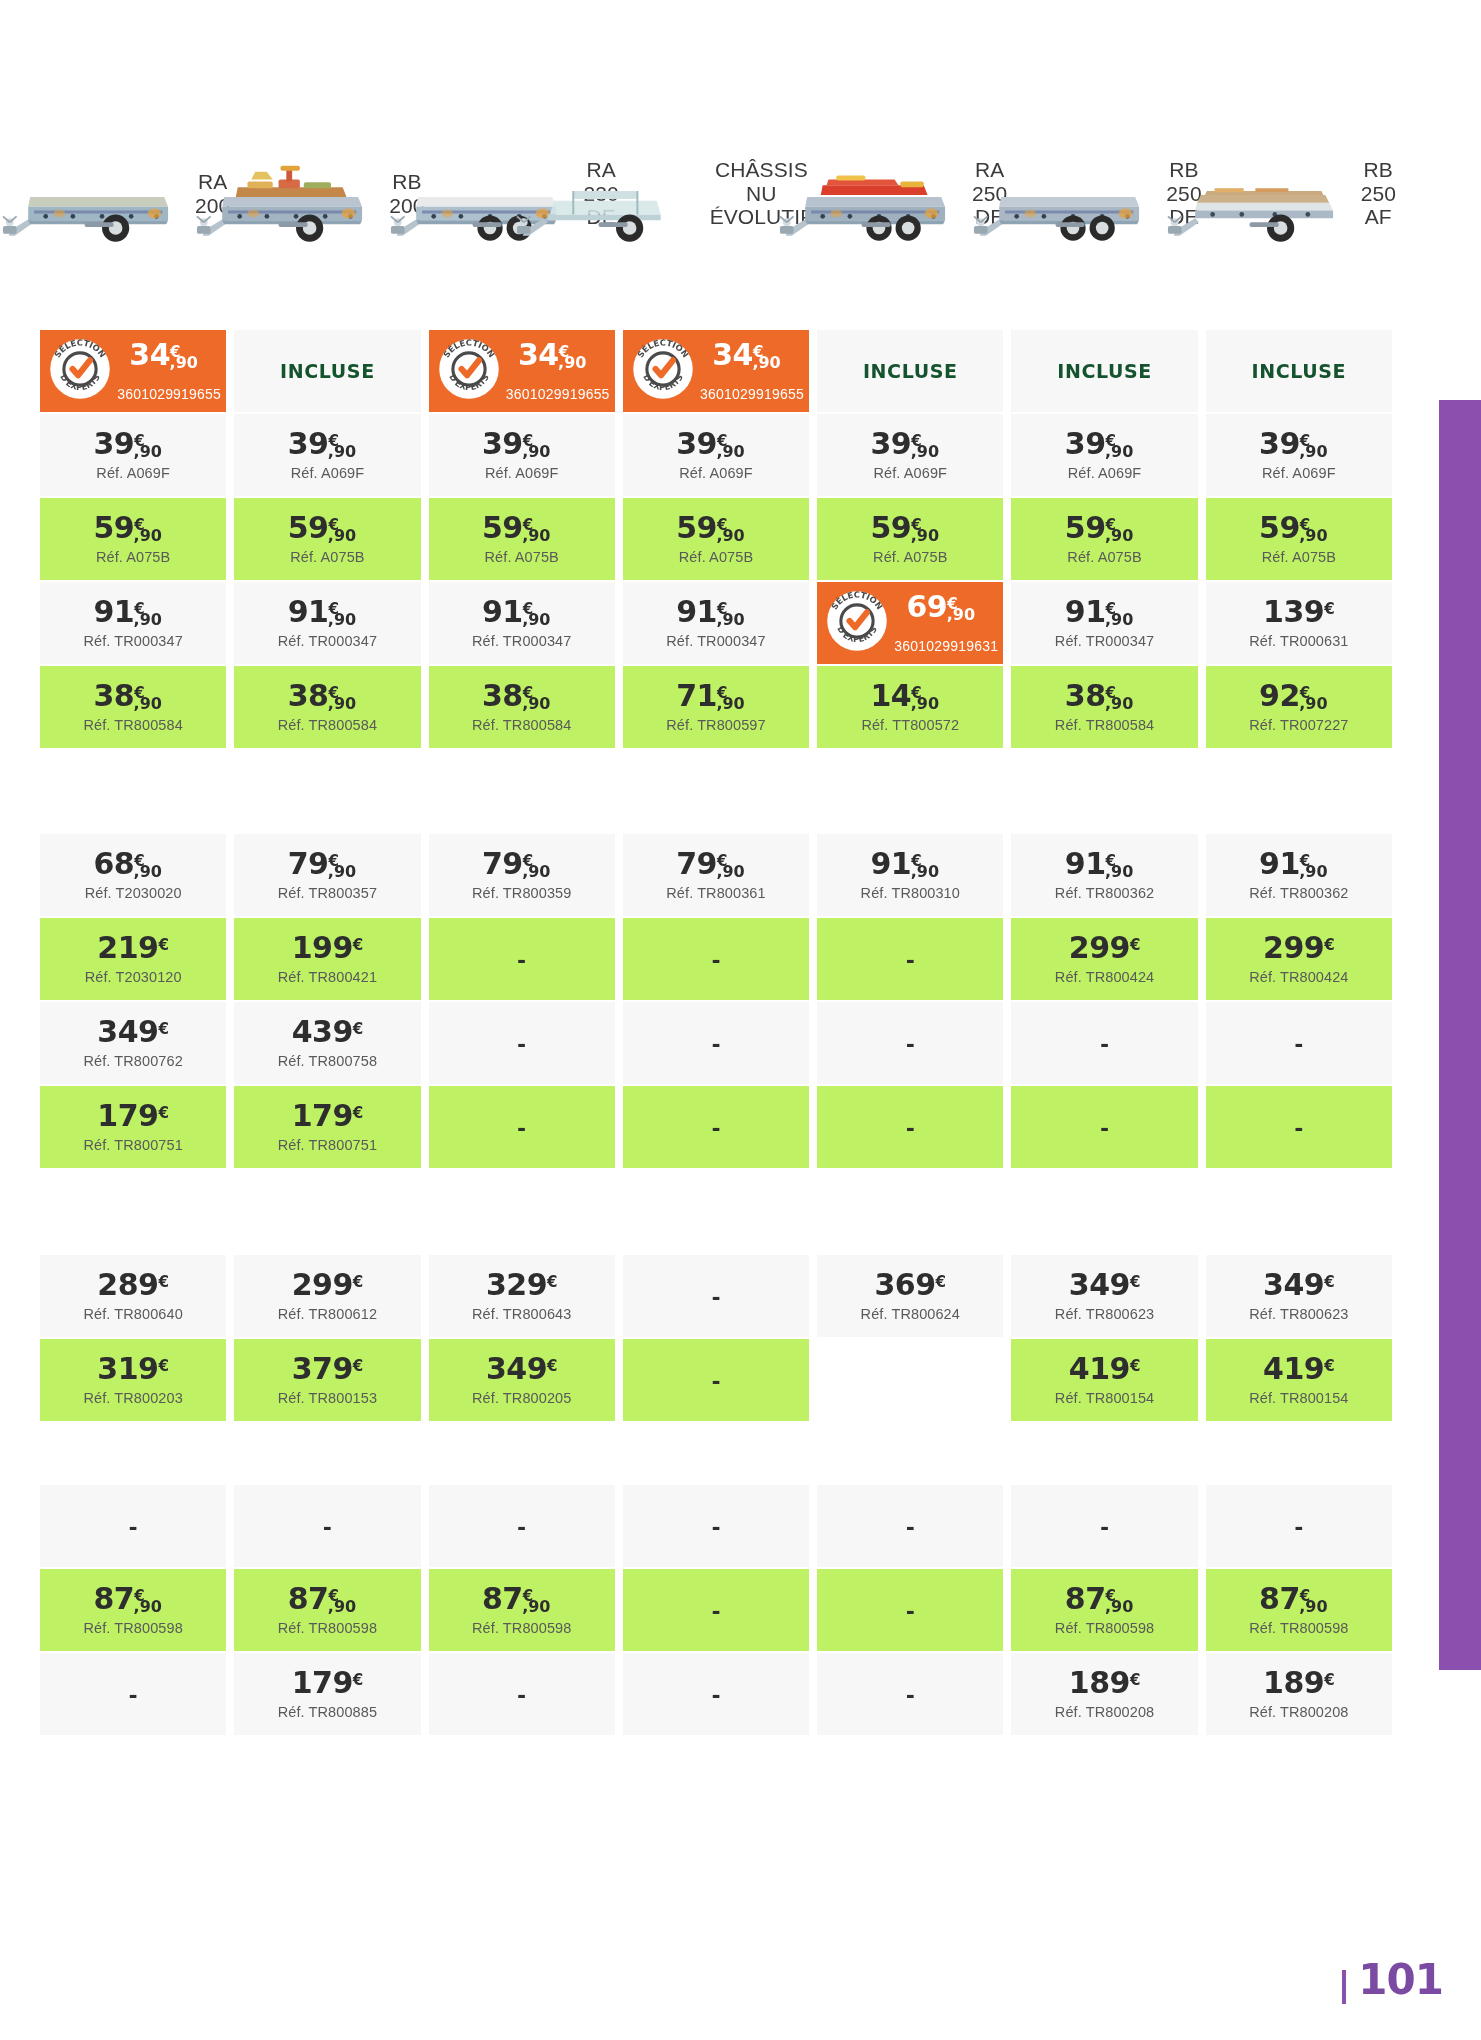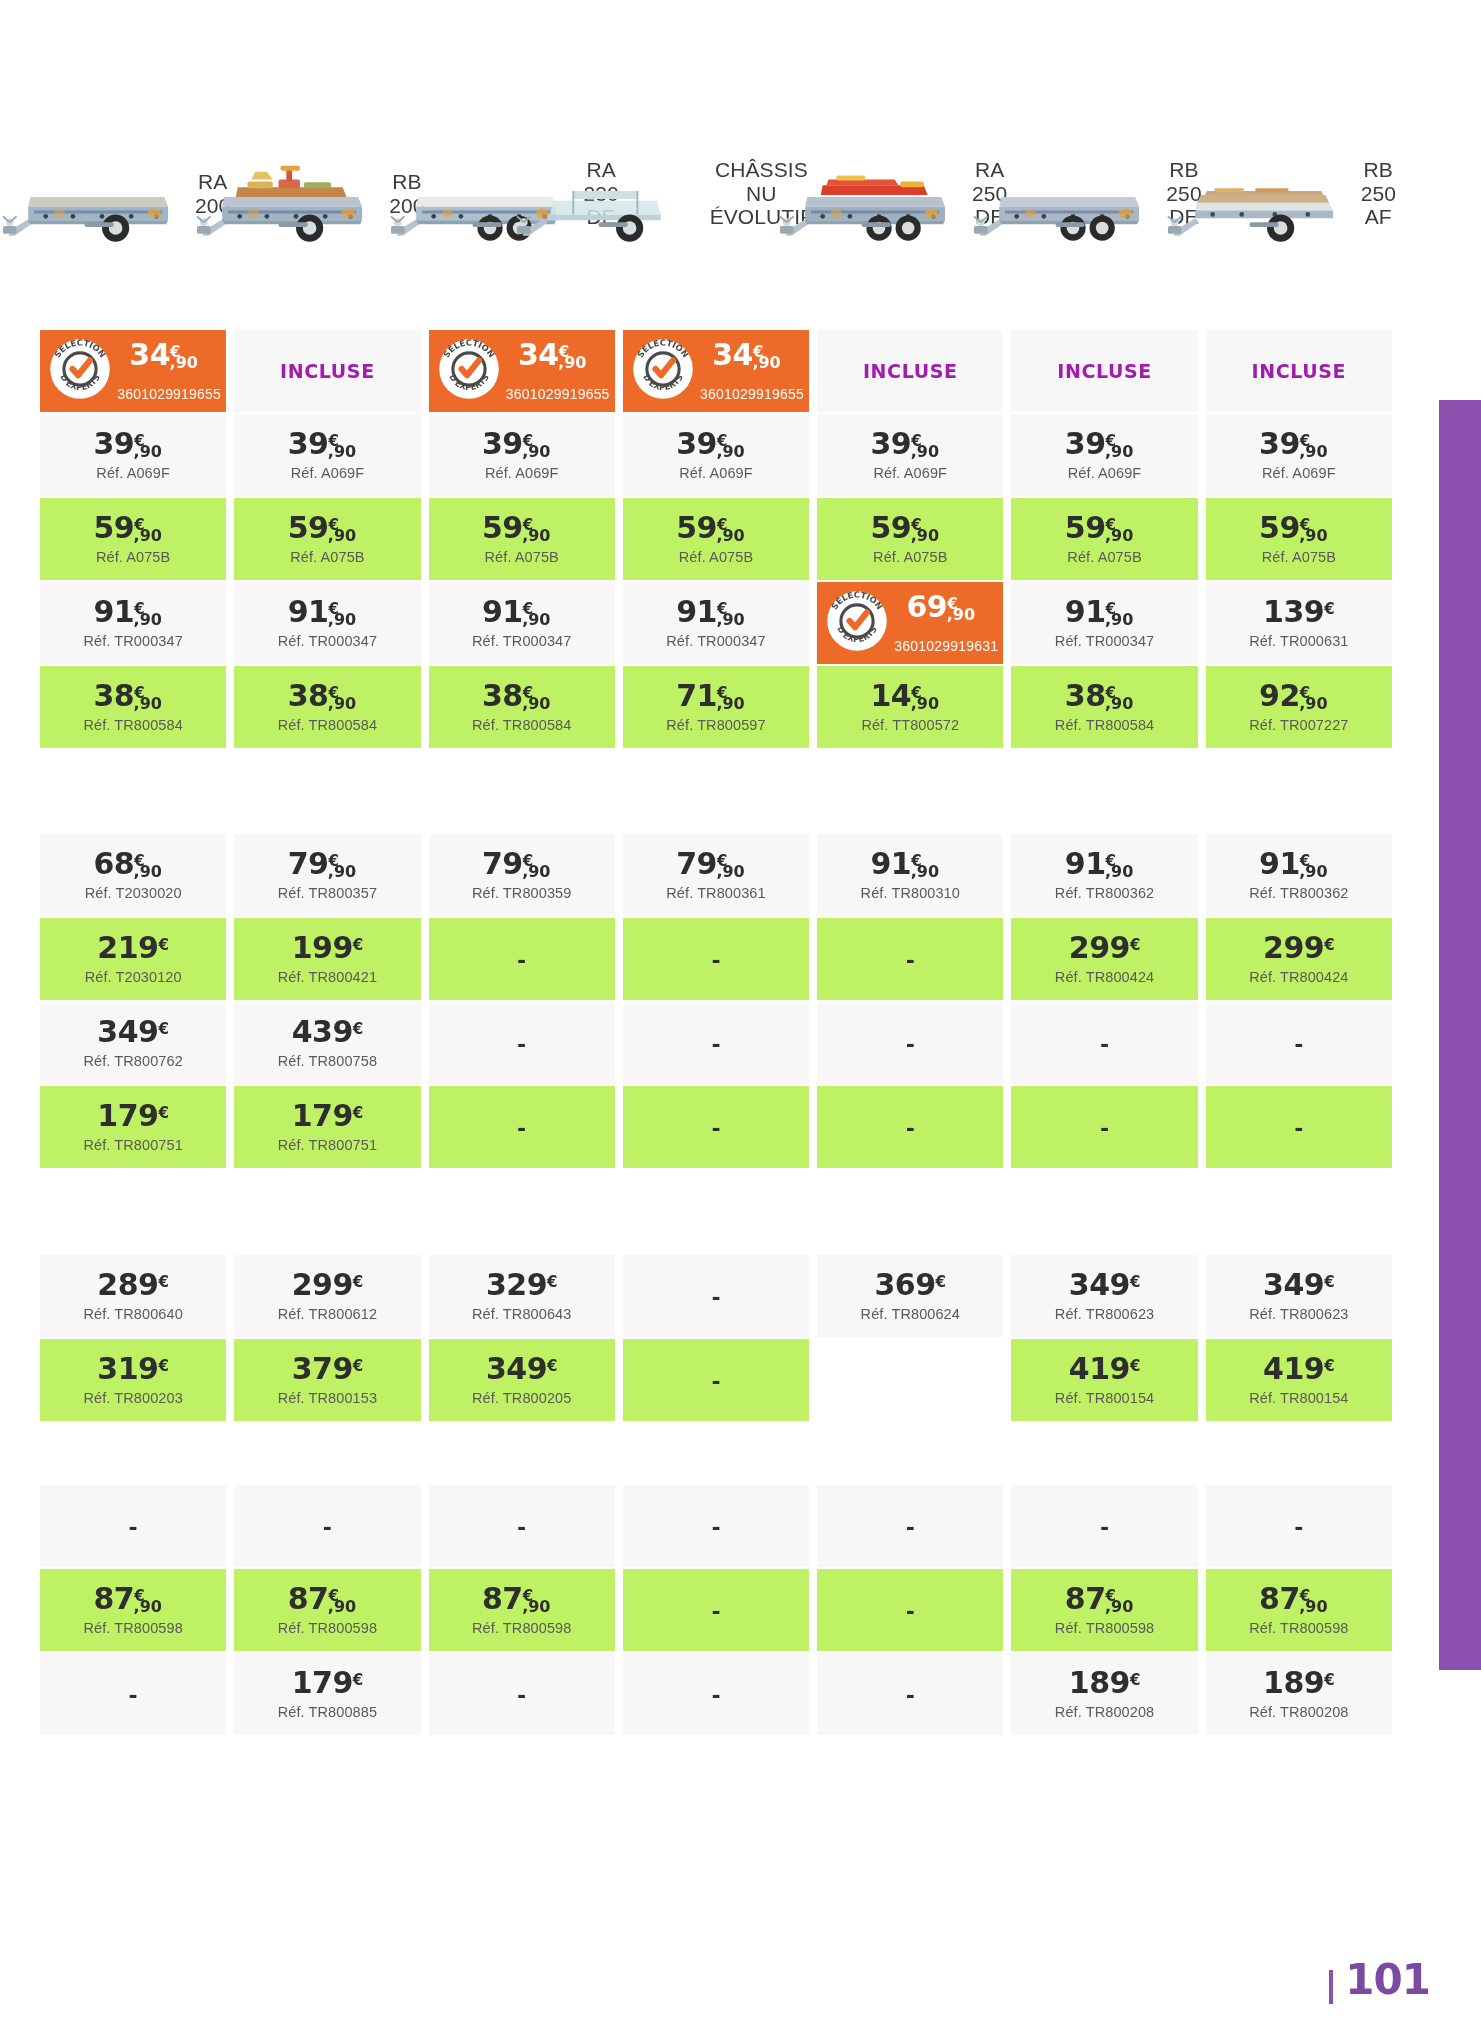--- a/index.html
+++ b/index.html
@@ -89,21 +89,21 @@
   .ref {
     font-size:14.5px; color:#5a5a5a;
     margin-top:6px; font-family:"Liberation Sans", sans-serif;
     letter-spacing:.1px;
   }
   .dash { font-size:26px; font-weight:bold; color:#2e2e2e; }
 
   
   .incluse {
     font-size:19px; font-weight:bold;
-    color:#a21caf; letter-spacing:.6px;
+    color:#14532d; letter-spacing:.6px;
     font-family:"DejaVu Sans", sans-serif;
   }
 
   
   .promo {
     background:#ee6a28 !important;
     flex-direction:row;
     justify-content:center;
     gap:6px;
     padding-left:4px;
@@ -112,21 +112,21 @@
   .promo .pbody { display:flex; flex-direction:column; align-items:center; }
   .promo .ean {
     font-size:14px; color:#ffffff; margin-top:16px;
     letter-spacing:.2px;
   }
   .seal { flex:0 0 auto; }
 
   
   #footer {
     position:absolute;
-    right:51px; bottom:36px;
+    right:38px; bottom:36px;
     display:flex; align-items:flex-end; gap:12px;
   }
   #footer .bar { width:4px; height:34px; background:#8b4fae; }
   #footer .num {
     font-size:42px; font-weight:bold; color:#7b4aa3;
     font-family:"DejaVu Sans", sans-serif; letter-spacing:-1px;
   }
 </style>
 </head>
 <body>

